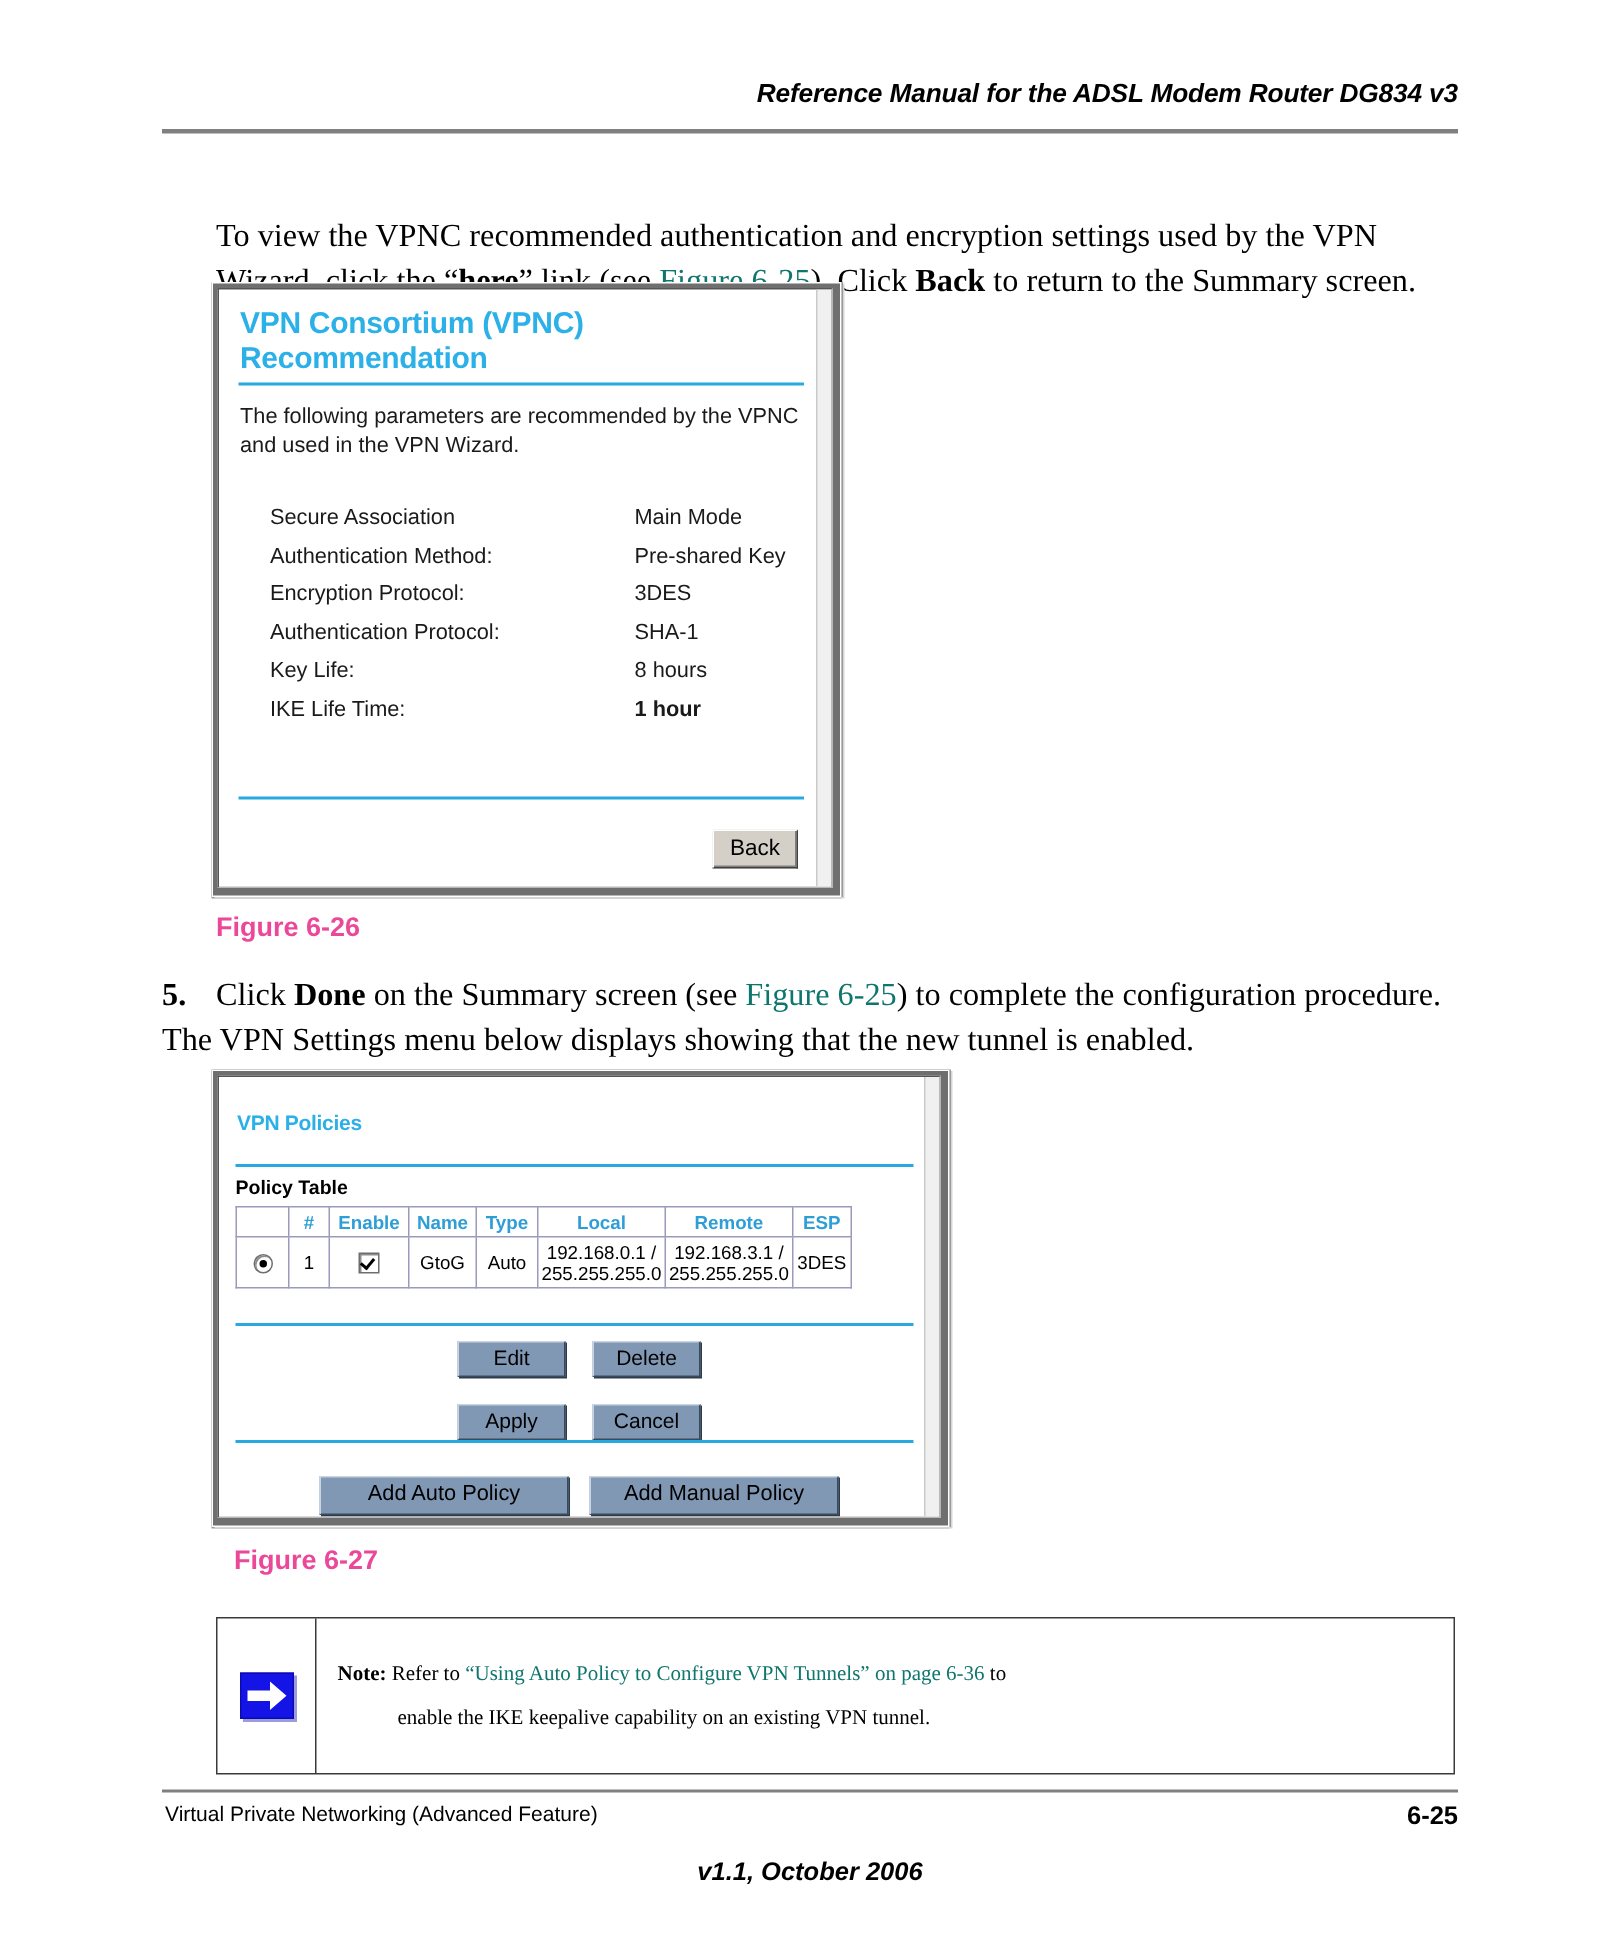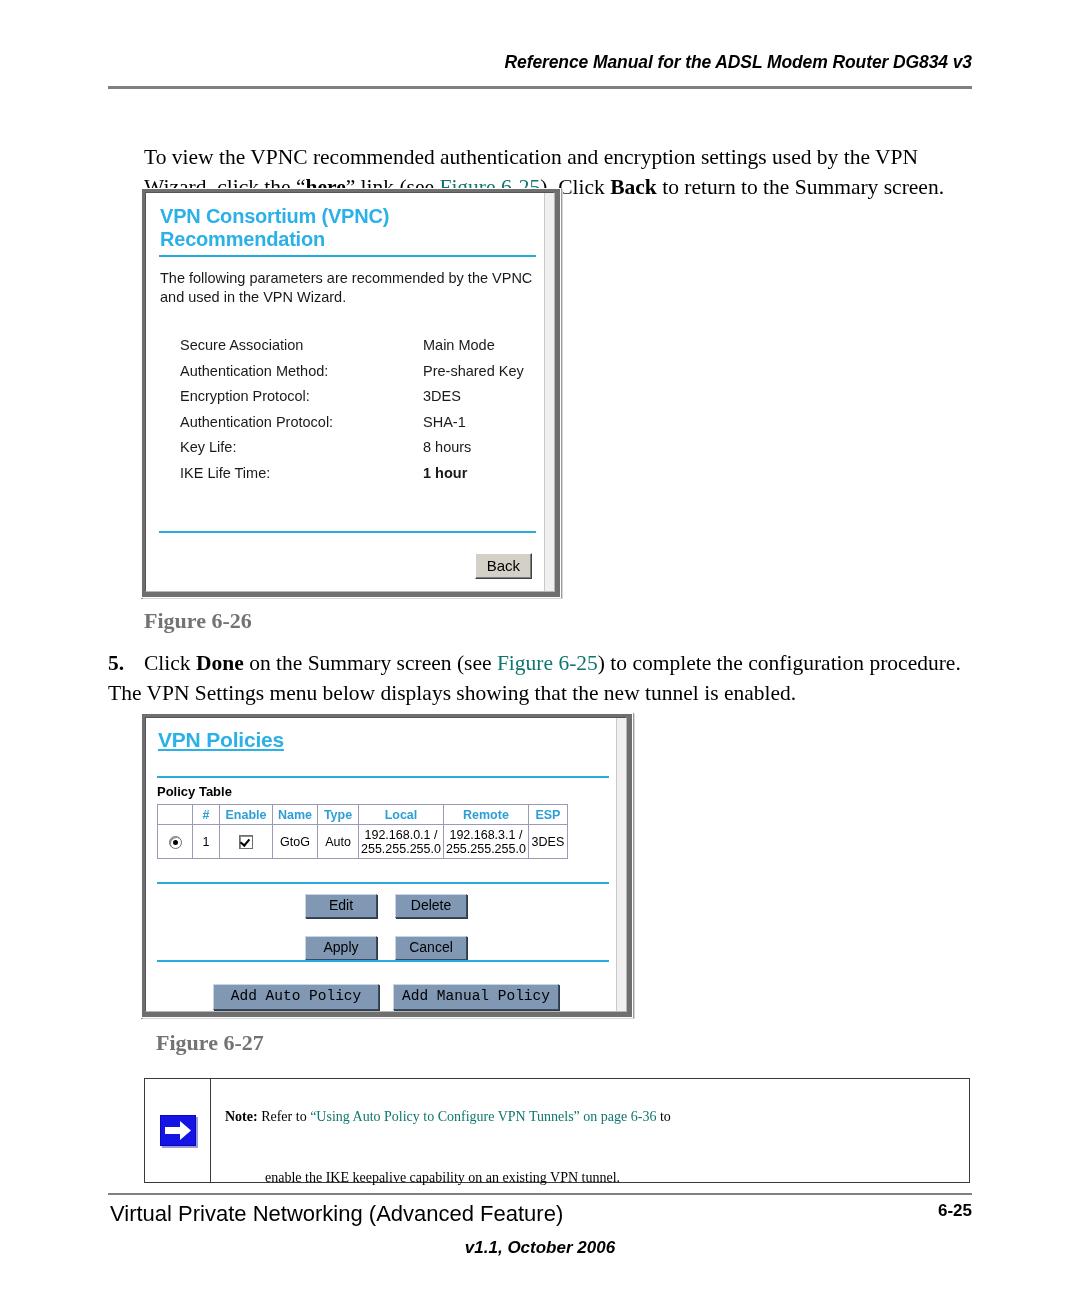--- a/index.html
+++ b/index.html
@@ -68,24 +68,24 @@
     font-weight: bold;
     text-align: left;
   }
   .step-body {
     margin-left: 36px;
     text-align: right;
   }
 
   .fig-caption {
     position: absolute;
-    font-family: Liberation Serif, serif;
-    font-weight: bold;
-    font-size: 22px;
-    color: #737373;
+    font-family: Liberation Sans, sans-serif;
+    font-weight: bold;
+    font-size: 18px;
+    color: #ec4899;
   }
   #fig-caption-626 { left: 144px; top: 608px; }
   #fig-caption-627 { left: 156px; top: 1030px; }
 
   
   .shot {
     position: absolute;
     background: #ffffff;
     border: 1px solid #ffffff;
     box-sizing: border-box;
@@ -191,23 +191,22 @@
   }
   #vpnc-back-wrap {
     position: absolute;
     right: 22px;
     top: 360px;
   }
 
   
   #pol-title {
     position: absolute;
-    left: 12px; top: 10px;
-    font-size: 21px;
-    text-decoration: underline;
+    left: 12px; top: 22px;
+    font-size: 14px;
   }
   #pol-rule-top   { left: 11px; top: 58px; right: 17px; }
   #pol-rule-mid   { left: 11px; top: 164px; right: 17px; }
   #pol-rule-bot   { left: 11px; top: 242px; right: 17px; }
 
   #pol-table-label {
     position: absolute;
     left: 11px; top: 66px;
     font-size: 13px;
     font-weight: bold;
@@ -310,21 +309,20 @@
   #pol-btnrow-3 {
     position: absolute;
     left: 0; right: 0; top: 266px;
     text-align: center;
   }
   #pol-btnrow-3 .btn-blue {
     min-width: 148px;
     margin: 0 7px;
     padding: 3px 8px 4px 8px;
     font-size: 14.5px;
-    font-family: Liberation Mono, monospace;
   }
 
   
   #note-box {
     position: absolute;
     left: 144px; top: 1078px;
     width: 826px; height: 105px;
     border: 1px solid #3a3a3a;
     box-sizing: border-box;
     background: #fff;
@@ -346,36 +344,36 @@
     box-sizing: border-box;
   }
   #note-arrow svg { display: block; }
   #note-text {
     position: absolute;
     left: 80px; top: 23px; right: 14px;
     font-size: 14px;
     line-height: 29px;
     font-family: "Liberation Serif", serif;
   }
-  #note-text .indent-line { display: block; padding-left: 40px; margin-top: 32px; }
+  #note-text .indent-line { display: block; padding-left: 40px; }
 
   
   .footer-rule {
     position: absolute;
     left: 108px;
     top: 1193px;
     width: 864px;
     height: 2px;
     background: #808080;
   }
   #footer-left {
     position: absolute;
     left: 110px; top: 1201px;
     font-family: "Liberation Sans", sans-serif;
-    font-size: 22px;
+    font-size: 14px;
   }
   #footer-right {
     position: absolute;
     right: 108px; top: 1201px;
     font-family: "Liberation Sans", sans-serif;
     font-size: 17px;
     font-weight: bold;
   }
   #footer-version {
     position: absolute;

